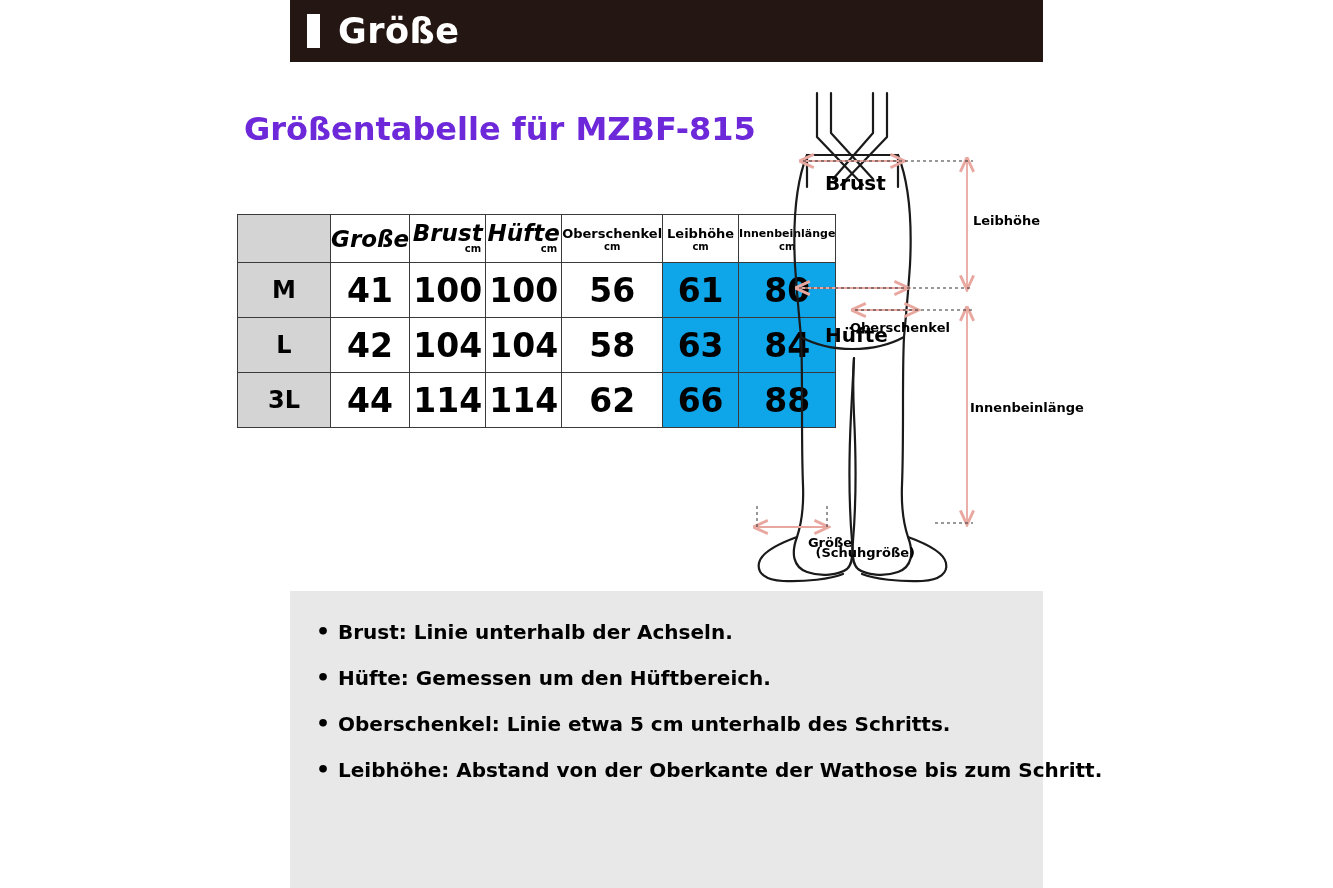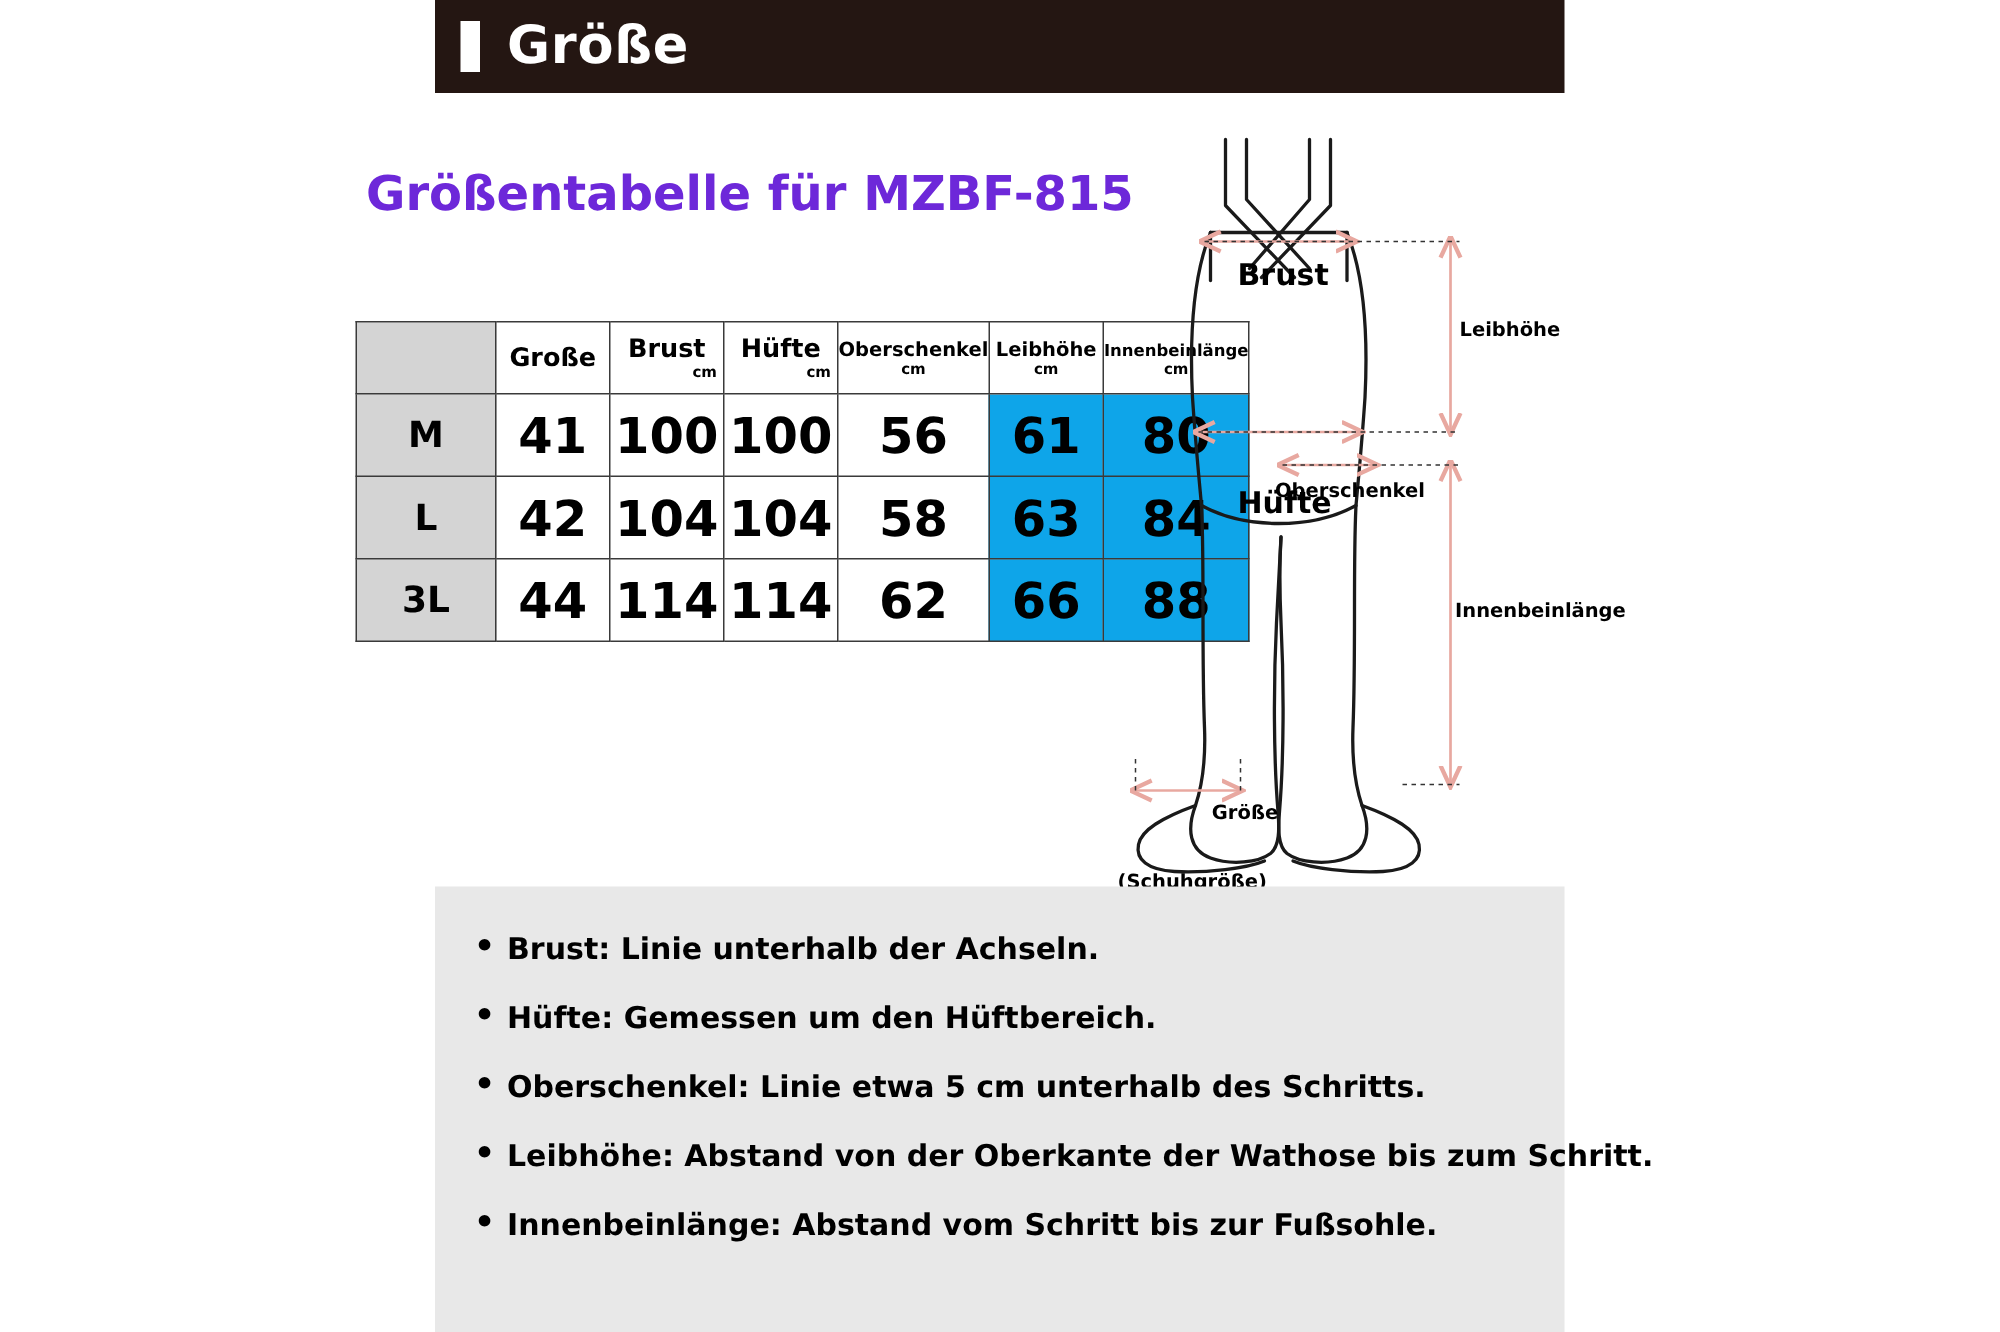--- a/index.html
+++ b/index.html
@@ -81,23 +81,24 @@
   }
   .col-groesse  { width: 75px; }
   .col-brust    { width: 75px; }
   .col-huefte   { width: 75px; }
   .col-ober     { width: 75px; }
   .col-leib     { width: 75px; }
   .col-innen    { width: 75px; }
 
   .hdr-main {
     display: block;
-    font-size: 17px;
+    font-size: 23px;
     font-weight: bold;
     line-height: 20px;
+    font-style: italic;
   }
   .hdr-small {
     display: block;
     font-size: 13px;
     font-weight: bold;
     line-height: 15px;
   }
   .hdr-unit {
     display: block;
     font-size: 10px;
@@ -134,21 +135,21 @@
     font-weight: bold;
     color: #000;
     white-space: nowrap;
   }
   .lbl-brust { left: 90px; top: 96px; font-size: 20px; }
   .lbl-huefte { left: 90px; top: 248px; font-size: 20px; }
   .lbl-oberschenkel { left: 115px; top: 245px; font-size: 13px; }
   .lbl-leibhoehe { left: 238px; top: 138px; font-size: 13px; }
   .lbl-innenbein { left: 235px; top: 325px; font-size: 13px; }
   .lbl-groesse { left: 40px; top: 460px; font-size: 13px; text-align: center; width: 110px; }
-  .lbl-schuh { left: 10px; top: 506px; font-size: 13px; text-align: left; width: 170px; }
+  .lbl-schuh { left: 10px; top: 470px; font-size: 13px; text-align: right; width: 170px; }
 
   
   .notes {
     position: absolute;
     left: 290px;
     top: 591px;
     width: 753px;
     height: 330px;
     background: #e8e8e8;
     box-sizing: border-box;
@@ -329,15 +330,14 @@
   <div class="figure-label lbl-groesse">Größe</div>
   <div class="figure-label lbl-schuh">(Schuhgröße)</div>
 </div>
 
 <div class="notes">
   <ul>
     <li>Brust: Linie unterhalb der Achseln.</li>
     <li>Hüfte: Gemessen um den Hüftbereich.</li>
     <li>Oberschenkel: Linie etwa 5 cm unterhalb des Schritts.</li>
     <li>Leibhöhe: Abstand von der Oberkante der Wathose bis zum Schritt.</li>
-    <li>Innenbeinlänge: Abstand vom Schritt bis zur Fußsohle.</li>
   </ul>
 </div>
 
 </body></html>

